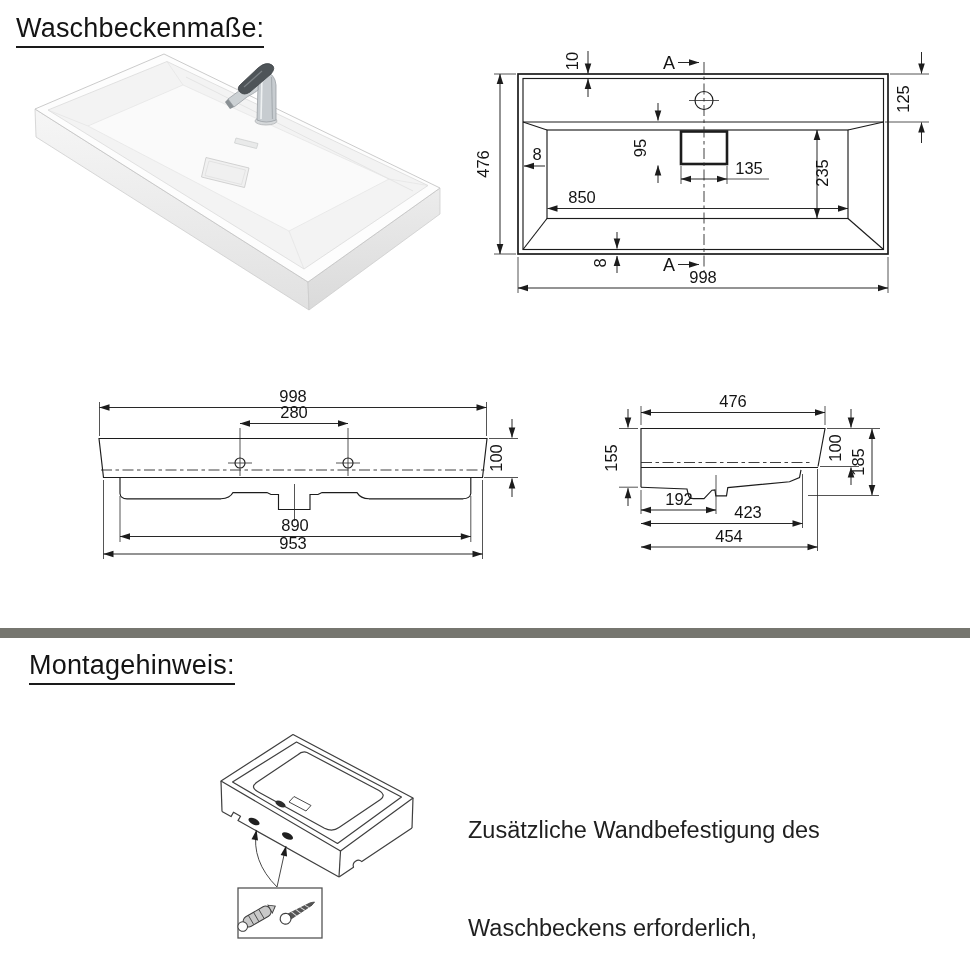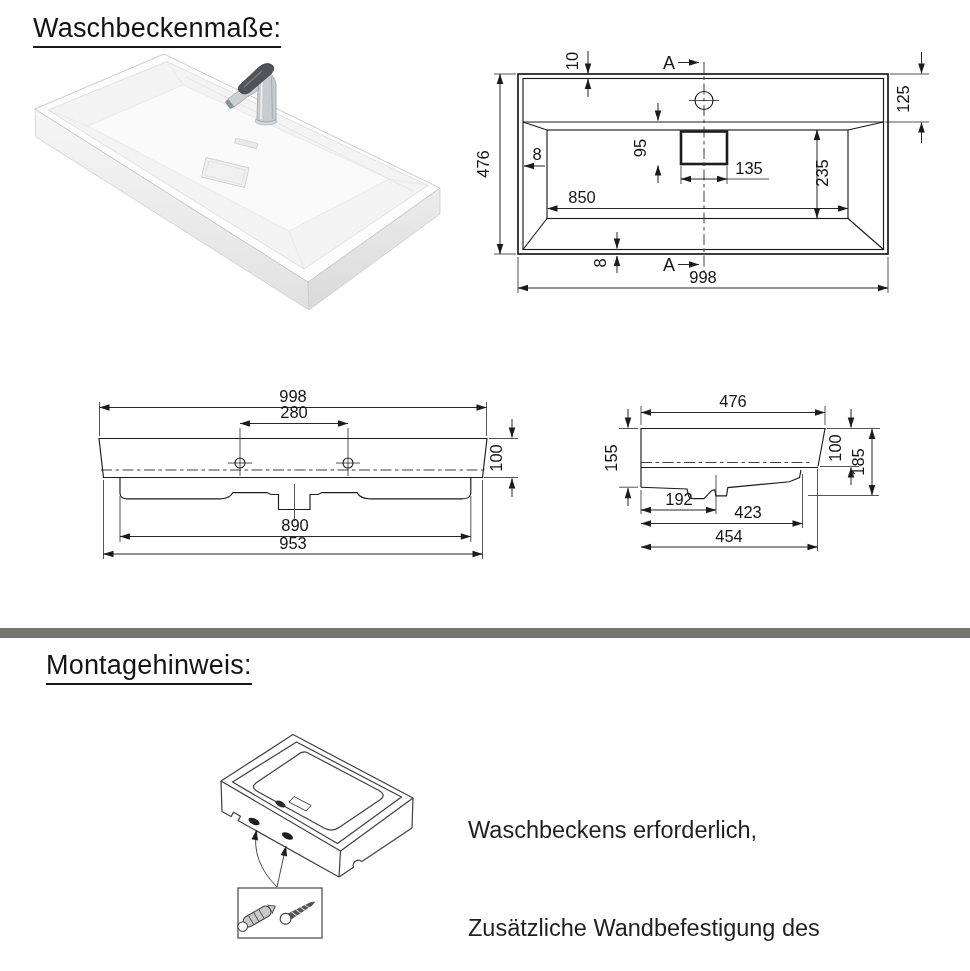--- a/index.html
+++ b/index.html
@@ -1,19 +1,19 @@
 <!DOCTYPE html>
 <html><head>
 <meta charset="utf-8">
 <style>
   html,body{margin:0;padding:0;background:#fff;}
   .page{position:relative;width:970px;height:971px;background:#fff;overflow:hidden;
         font-family:"Liberation Sans",sans-serif;color:#1c1c1c;}
   .abs{position:absolute;}
-  .heading{position:absolute;font-size:27px;color:#141414;letter-spacing:.2px;margin-left:17px;}
+  .heading{position:absolute;font-size:27px;color:#141414;letter-spacing:.2px;}
   .heading .hd{border-bottom:2px solid #1a1a1a;padding-bottom:3px;}
   .divider{position:absolute;left:0;width:970px;height:10px;}
   .note{position:absolute;font-size:23.5px;line-height:32.5px;color:#1f1f1f;white-space:pre-wrap;}
   
   svg .k{stroke:#1c1c1c;fill:none;stroke-width:1.15;}
   svg .k2{stroke:#1c1c1c;fill:none;stroke-width:1.7;}
   svg .k3{stroke:#1c1c1c;fill:none;stroke-width:2.6;}
   svg .kt{stroke:#2a2a2a;fill:none;stroke-width:0.8;}
   svg .dim{stroke:#1c1c1c;fill:none;stroke-width:0.95;}
   svg .cl{stroke:#2a2a2a;fill:none;stroke-width:0.9;stroke-dasharray:11 3.5 3.5 3.5;}
@@ -276,19 +276,19 @@
         <line x1="-7" y1="-3" x2="-4.5" y2="3" stroke="#ddd" stroke-width="1"></line>
         <line x1="-2" y1="-3" x2="0.5" y2="3" stroke="#ddd" stroke-width="1"></line>
         <line x1="3" y1="-2.5" x2="5.5" y2="2.5" stroke="#ddd" stroke-width="1"></line>
         <line x1="8" y1="-2.2" x2="10.5" y2="2.2" stroke="#ddd" stroke-width="1"></line>
         <circle cx="-15.5" cy="0" r="5.4" fill="#fff" stroke="#3f3f3f" stroke-width="1.1"></circle>
       </g>
     </g>
   </svg>
 
   <div class="note" style="left:468px;top:749px;width:430px;">
+    <div>Zusätzliche Wandbefestigung des</div>
     <div>Waschbeckens erforderlich,</div>
-    <div>Zusätzliche Wandbefestigung des</div>
     
     
   </div>
 
 </div>
 
 </body></html>

